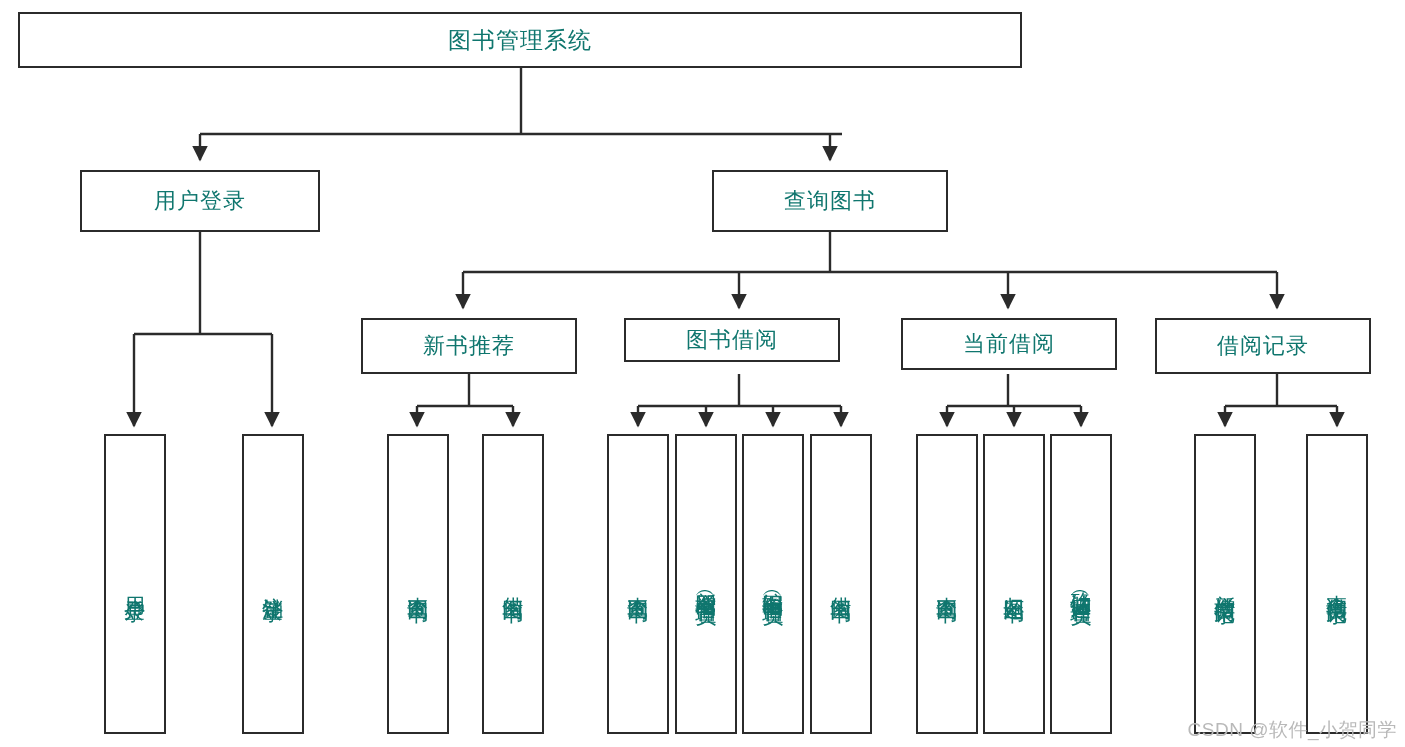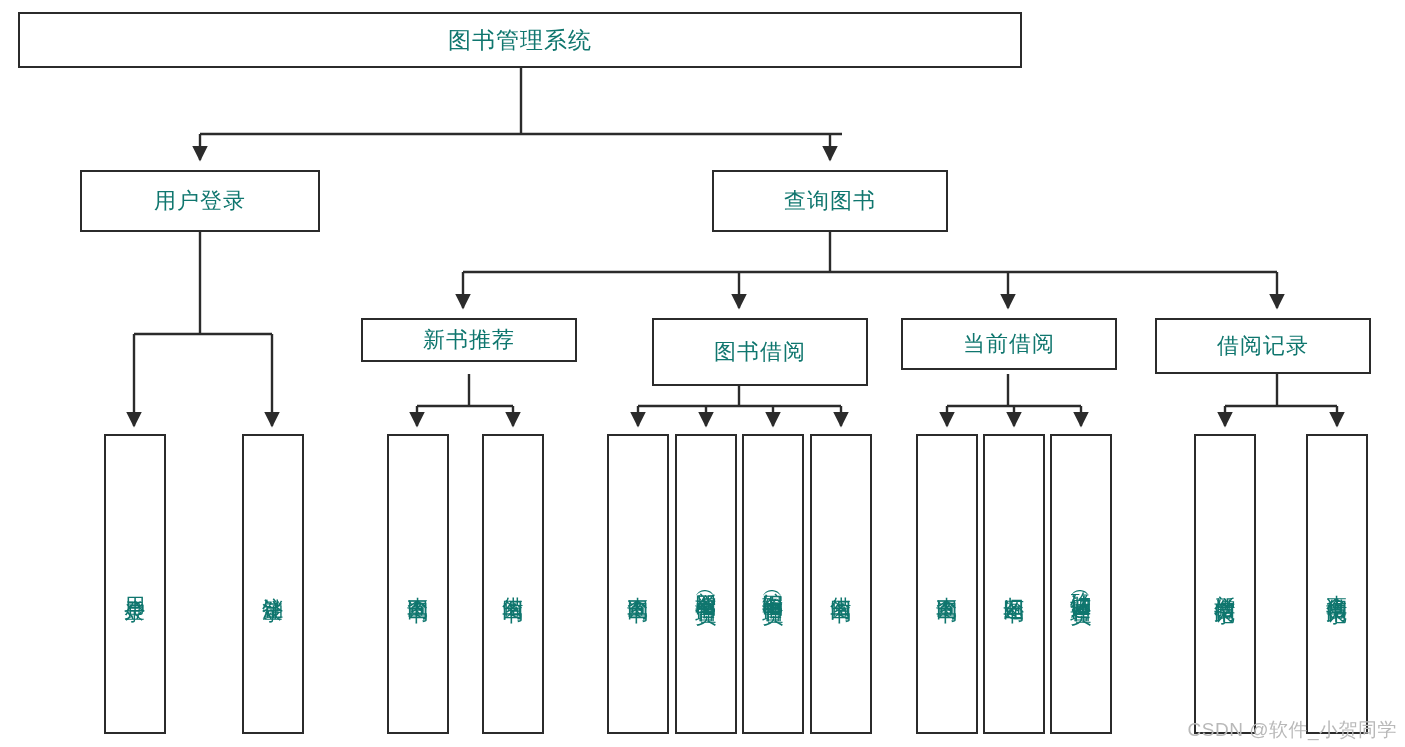--- a/index.html
+++ b/index.html
@@ -130,24 +130,24 @@
     <span class="node-label">图书管理系统</span>
   </div>
 
   <div class="node level2" style="left:80px; top:170px; width:240px; height:62px;">
     <span class="node-label">用户登录</span>
   </div>
   <div class="node level2" style="left:712px; top:170px; width:236px; height:62px;">
     <span class="node-label">查询图书</span>
   </div>
 
-  <div class="node level2" style="left:361px; top:318px; width:216px; height:44px;">
+  <div class="node level2" style="left:361px; top:318px; width:216px; height:56px;">
     <span class="node-label">新书推荐</span>
   </div>
-  <div class="node level2" style="left:652px; top:318px; width:216px; height:68px;">
+  <div class="node level2" style="left:624px; top:318px; width:216px; height:44px;">
     <span class="node-label">图书借阅</span>
   </div>
   <div class="node level2" style="left:901px; top:318px; width:216px; height:52px;">
     <span class="node-label">当前借阅</span>
   </div>
   <div class="node level2" style="left:1155px; top:318px; width:216px; height:56px;">
     <span class="node-label">借阅记录</span>
   </div>
 
   <div class="node vertical" style="left:104px; top:434px; width:62px; height:300px;">

